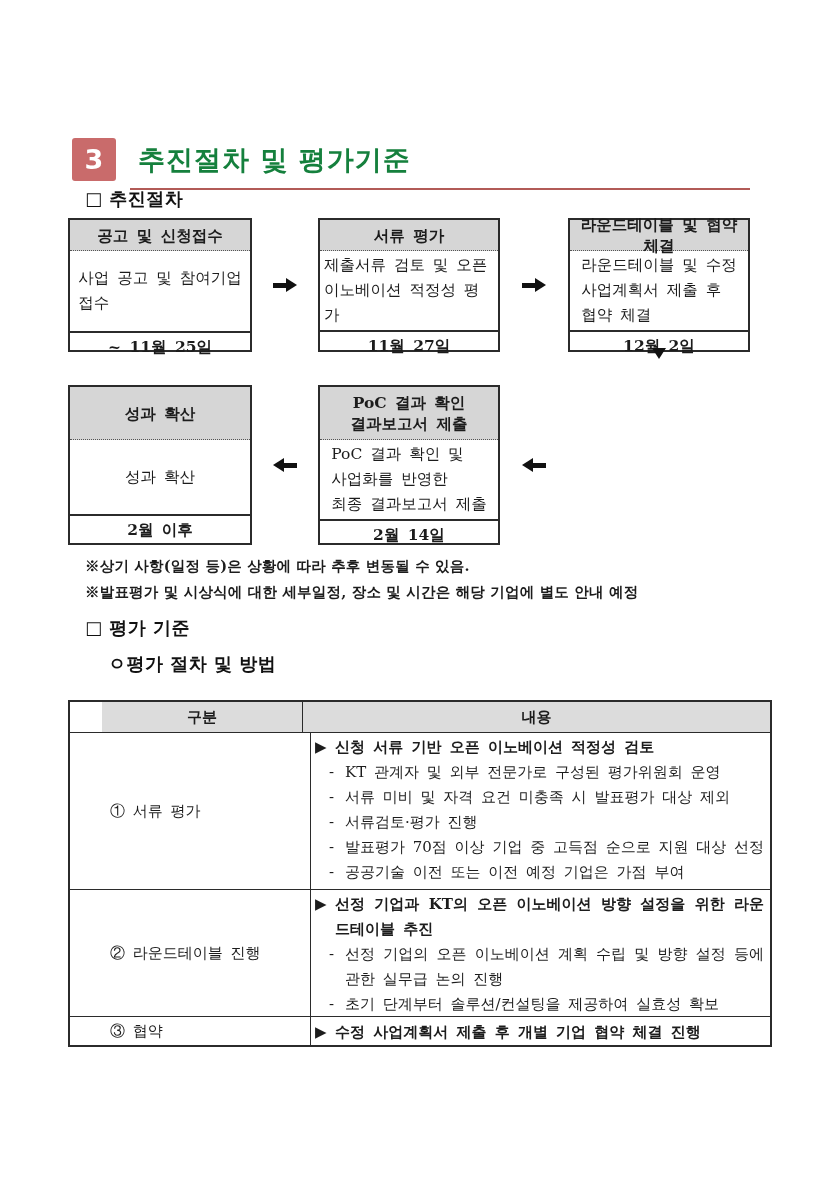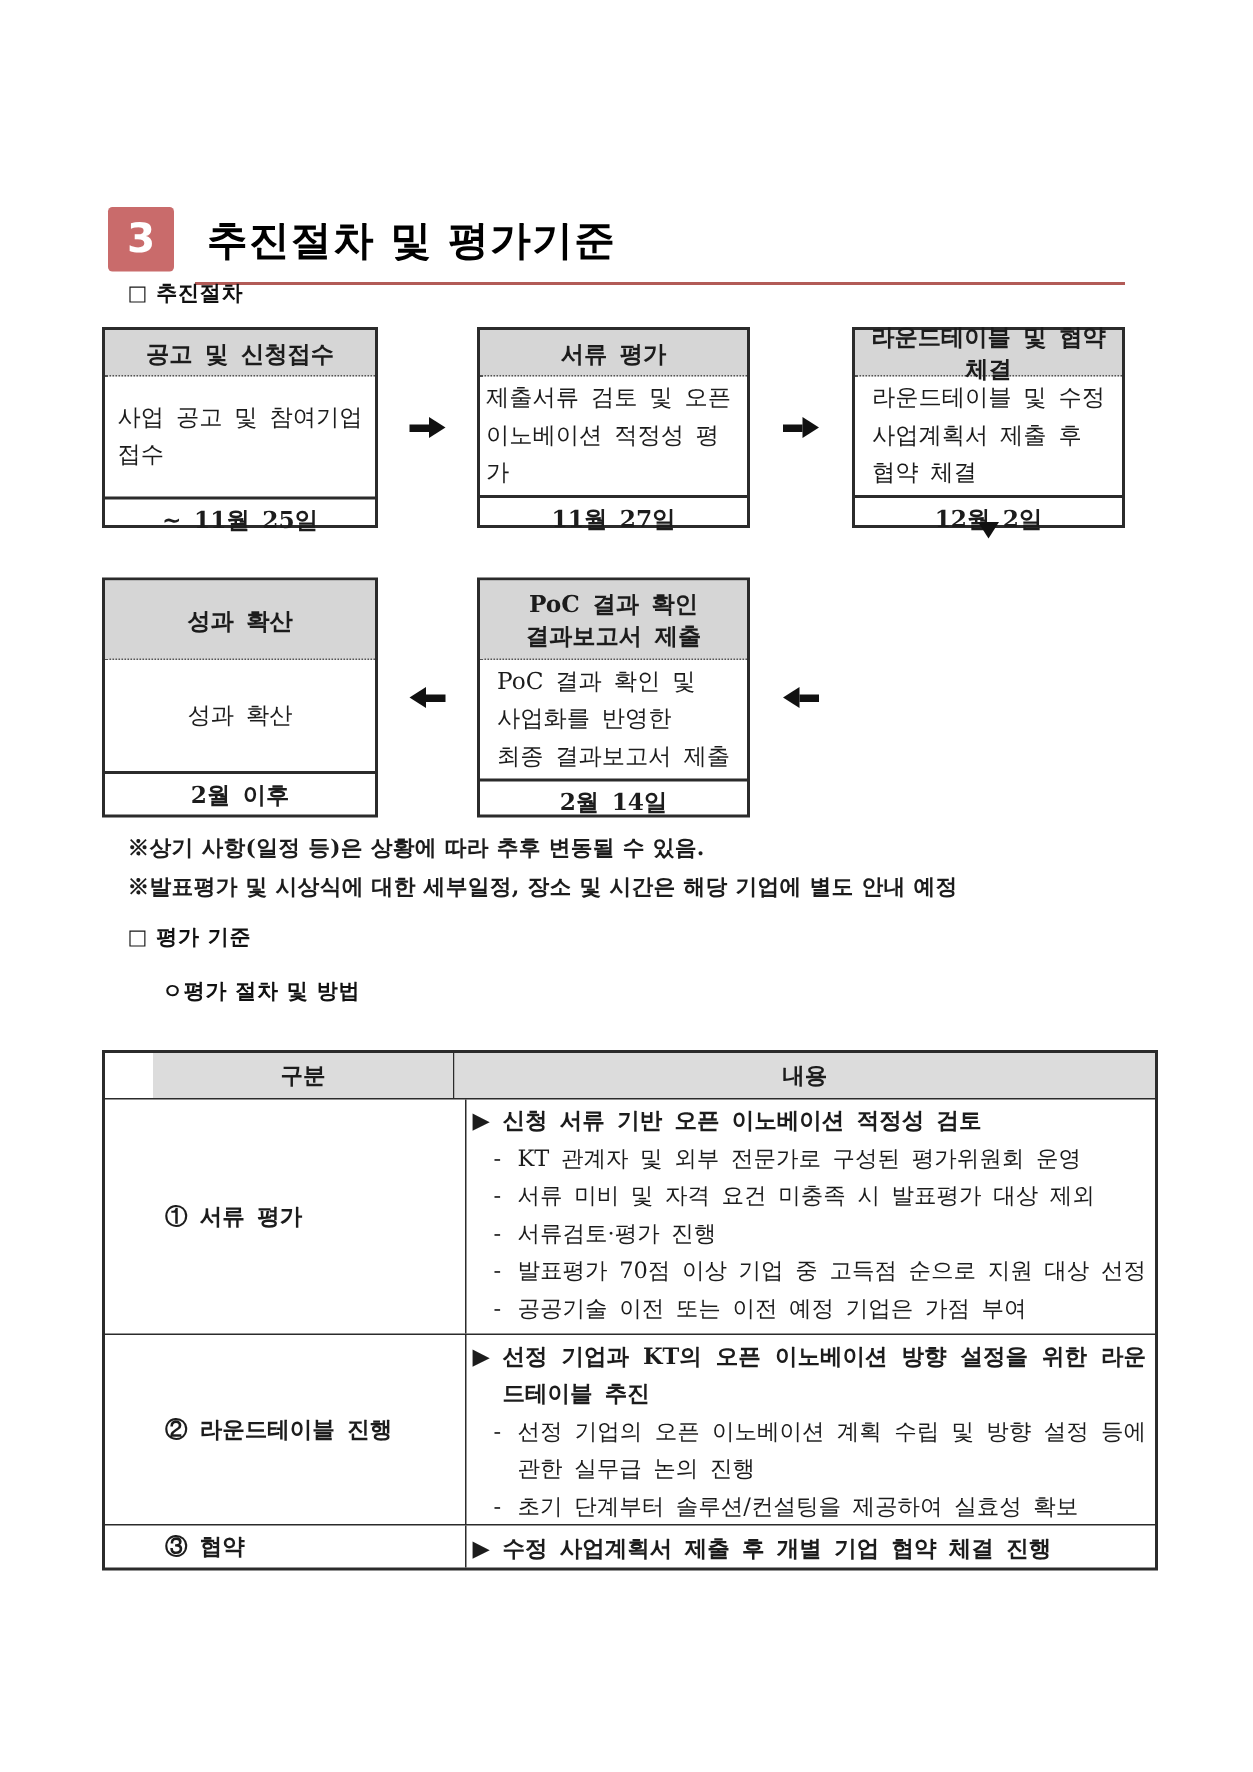--- a/index.html
+++ b/index.html
@@ -13,24 +13,24 @@
     width:44px;height:43px;background:#c96b6b;border-radius:3px;
     display:flex;align-items:center;justify-content:center;
     color:#ffffff;font-family:"DejaVu Sans","Liberation Sans",sans-serif;
     font-size:27px;font-weight:bold;
   }
   .sec-title-wrap{
     margin-left:14px;width:612px;border-bottom:2px solid #b25b57;padding:4px 0 10px 8px;
   }
   .sec-title{
     font-family:"DejaVu Sans","Liberation Sans",sans-serif;
-    font-size:27px;font-weight:bold;letter-spacing:1px;color:#000000;
-  }
-  
-  .doc-heading{position:absolute;font-size:14px;font-weight:bold;color:#111;letter-spacing:0.5px;}
+    font-size:27px;font-weight:bold;letter-spacing:1px;color:#15803d;
+  }
+  
+  .doc-heading{position:absolute;font-size:18px;font-weight:bold;color:#111;letter-spacing:0.5px;}
   .h-procedure{top:187px;left:85px;}
   .h-criteria{top:616px;left:85px;}
   .h-method{top:652px;left:108px;}
   
   .flowchart{
     position:absolute;top:218px;left:68px;
     display:grid;grid-template-columns:184px 66px 182px 68px 182px;
     grid-template-rows:134px 33px 160px;
   }
   .fc-box{
@@ -65,21 +65,21 @@
   .eval-table{
     position:absolute;top:700px;left:68px;width:700px;
     border:2px solid #2b2b2b;font-size:15px;word-spacing:3px;
   }
   .t-row{display:flex;border-top:1.5px solid #2b2b2b;}
   .t-row:first-child{border-top:none;}
   .t-head .cell{background:#dcdcdc;font-weight:bold;text-align:center;
     display:flex;align-items:center;justify-content:center;height:30px;}
   .cell-div{width:200px;flex:none;border-right:1.5px solid #2b2b2b;margin-left:32px;}
   .cell-con{flex:1;min-width:0;}
-  .t-label{display:flex;align-items:center;padding-left:8px;font-weight:bold;}
+  .t-label{display:flex;align-items:center;padding-left:8px;font-weight:normal;}
   .t-content{padding:2px 6px 0 4px;}
   .row-h1{height:156px;}
   .row-h2{height:126px;}
   .row-h3{height:28px;}
   .item{display:flex;line-height:25px;}
   .item .marker{flex:none;width:20px;}
   .item.dash{padding-left:14px;}
   .item.dash .marker{width:16px;}
   .item .txt{flex:1;text-align:justify;}
   .item.lead{font-weight:bold;}

